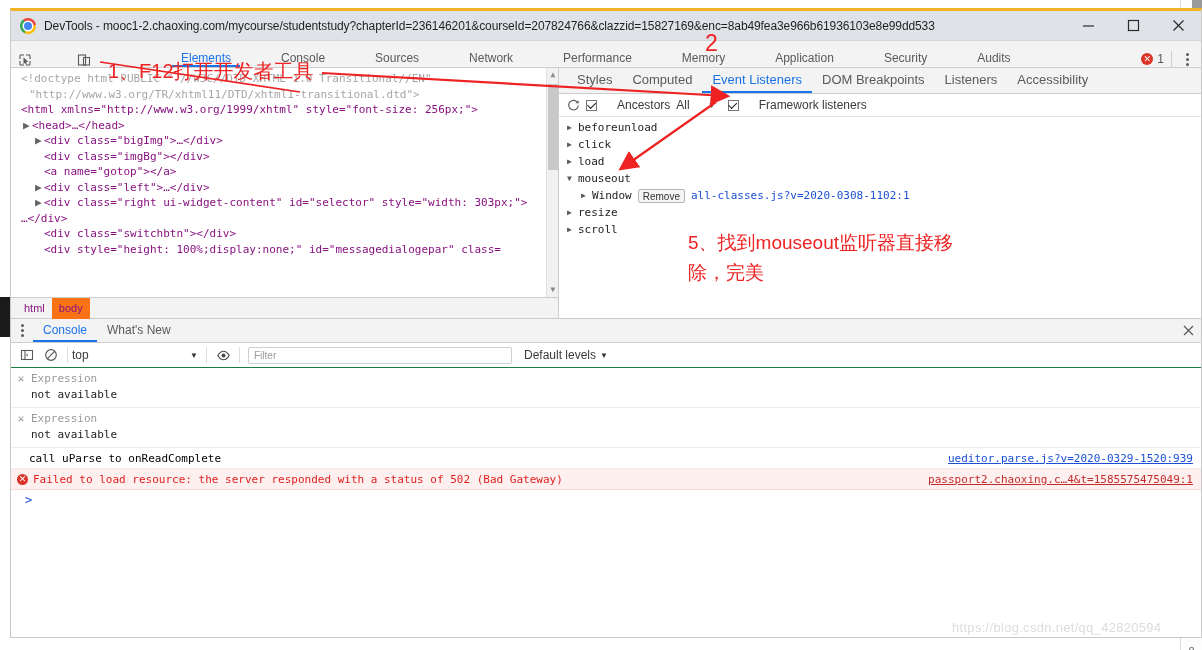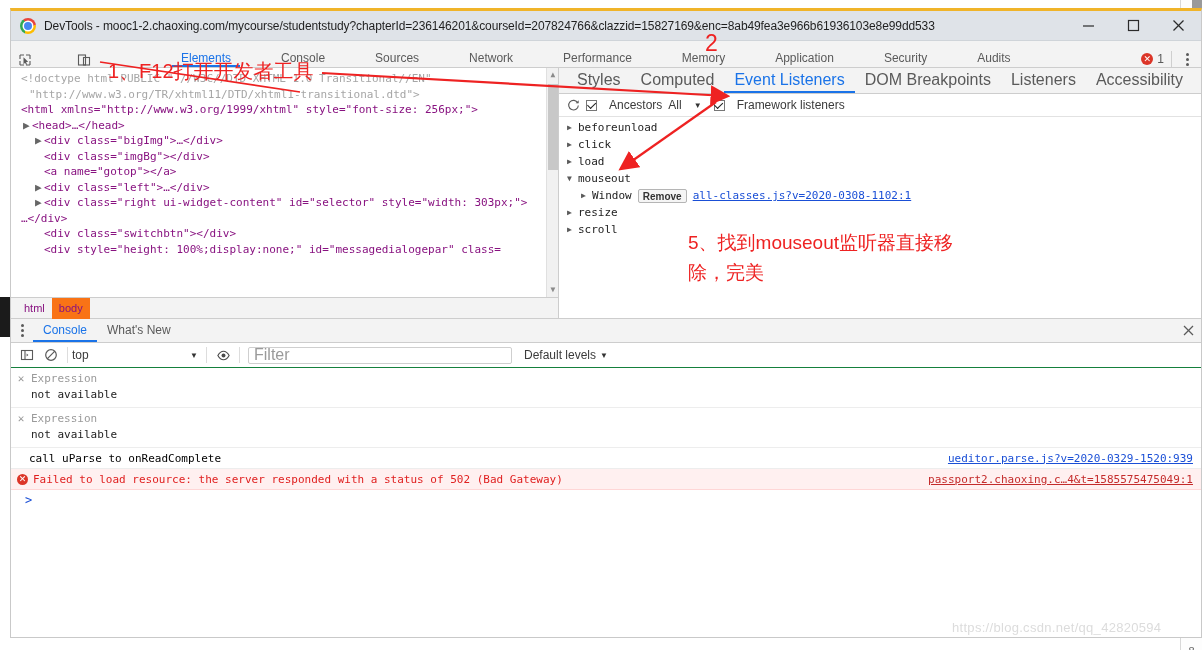--- a/index.html
+++ b/index.html
@@ -159,56 +159,56 @@
   .crumb.active { background: #f97316; color: #333; }
   .crumb .ctag { color: #881280; }
 
   
   #sidebar-pane { flex: 1 1 auto; display: flex; flex-direction: column; min-width: 0; background:#fff; }
   #sidebar-tabs {
     flex: 0 0 26px; display: flex; align-items: stretch;
     background: #f3f3f3; border-bottom: 1px solid #cdcdcd; padding-left: 8px;
   }
   .sb-tab {
-    padding: 0 10px; display: flex; align-items: center; font-size: 16px;
+    padding: 0 10px; display: flex; align-items: center; font-size: 13px;
     color: #5a5a5a; white-space: nowrap; border-bottom: 2px solid transparent;
   }
   .sb-tab.active { color: #1a73e8; border-bottom-color: #1a73e8; }
 
   #el-toolbar {
     flex: 0 0 23px; display: flex; align-items: center; gap: 6px;
     border-bottom: 1px solid #e2e2e2; background: #fff; padding: 0 8px;
     font-size: 12px; color: #3b3b3b;
   }
   .cbx {
     width: 11px; height: 11px; border: 1px solid #767676; background: #fff;
     display: inline-flex; align-items: center; justify-content: center; flex: 0 0 11px;
   }
   .cbx.checked { }
   .cbx.checked::after {
     content: ""; width: 7px; height: 4px; border-left: 1.6px solid #222; border-bottom: 1.6px solid #222;
     transform: rotate(-45deg) translate(0.5px, -1px);
   }
-  .cbx-wrap { display: inline-flex; align-items: center; gap: 12px; }
+  .cbx-wrap { display: inline-flex; align-items: center; gap: 20px; }
   .sel-caret { color: #333; font-size: 8px; }
 
   #listener-list {
     flex: 1 1 auto; overflow: hidden;
     font-family: "DejaVu Sans Mono", monospace; font-size: 11px; line-height: 17px;
     color: #222; padding-top: 2px; position: relative;
   }
   .lrow { padding-left: 8px; display: flex; align-items: center; height: 17px; white-space: nowrap; }
   .lrow .tri2 { width: 11px; color: #5a5a5a; font-size: 8px; flex: 0 0 11px; }
   .lrow.child { padding-left: 22px; }
   .rm-btn {
     border: 1px solid #b5b5b5; background: #f5f5f5; border-radius: 2px;
     font-family: "Liberation Sans", sans-serif; font-size: 10px; color: #333;
-    padding: 0 4px; margin: 0 6px; line-height: 13px; height: 14px; font-weight: bold;
-  }
-  .src-link { color: #1a4fd6; text-decoration: underline; font-size: 11px; }
+    padding: 0 4px; margin: 0 6px; line-height: 13px; height: 14px;
+  }
+  .src-link { color: #1a4fd6; font-size: 11px; }
 
   
   #drawer { flex: 1 1 auto; display: flex; flex-direction: column; min-height: 0; background: #fff; }
   #drawer-tabs {
     flex: 0 0 24px; display: flex; align-items: stretch; background: #f3f3f3;
     border-bottom: 1px solid #cdcdcd;
   }
   #drawer-kebab { width: 22px; display:flex; align-items:center; justify-content:center; }
   .dr-tab {
     padding: 0 10px; display:flex; align-items:center; font-size: 12px; color:#5a5a5a;
@@ -222,21 +222,21 @@
     border-bottom: 1px solid #15803d; background: #fff; padding: 0 4px;
   }
   .ct-btn { width: 24px; height: 24px; display:flex; align-items:center; justify-content:center; color:#5a5a5a; }
   .ct-sep { width:1px; height:16px; background:#ddd; margin:0 4px; }
   #ctx-select {
     display:flex; align-items:center; gap:4px; font-size:12px; color:#3b3b3b;
     width: 130px; justify-content: space-between; padding-right: 4px;
   }
   #filter-input {
     flex: 0 0 264px; height: 17px; border: 1px solid #cfcfcf; border-radius: 2px;
-    background:#fff; font-size:16px; color:#9a9a9a; display:flex; align-items:center;
+    background:#fff; font-size:10px; color:#9a9a9a; display:flex; align-items:center;
     padding-left: 5px; margin-left: 4px;
   }
   #levels-select { margin-left: 12px; font-size:12px; color:#3b3b3b; display:flex; align-items:center; gap:4px; }
 
   #console-body { flex: 1 1 auto; overflow: hidden; position: relative; }
   .live-exp {
     display: flex; align-items: flex-start; border-bottom: 1px solid #ededed;
     padding: 3px 0 4px 0; font-family: "DejaVu Sans Mono", monospace; font-size: 11px;
   }
   .live-exp .x { width: 20px; text-align: center; color: #9a9a9a; font-size: 11px; flex: 0 0 20px; line-height: 15px; }
@@ -453,21 +453,21 @@
         <span style="display:flex;align-items:center;">
           <svg width="13" height="13" viewBox="0 0 14 14">
             <path d="M11.6 4.2A5.2 5.2 0 1 0 12.2 7" fill="none" stroke="#5a5a5a" stroke-width="1.2"></path>
             <path d="M12.6 1.4v3.2H9.4z" fill="#5a5a5a"></path>
           </svg>
         </span>
         <span class="cbx-wrap">
           <span class="cbx checked"></span>
           <span>Ancestors</span>
         </span>
-        <span style="display:flex;align-items:center;gap:12px;">
+        <span style="display:flex;align-items:center;gap:18px;">
           <span>All</span>
           <span class="sel-caret">▼</span>
         </span>
         <span class="cbx-wrap" style="margin-left:6px">
           <span class="cbx checked"></span>
           <span>Framework listeners</span>
         </span>
       </div>
 
       <div id="listener-list">

